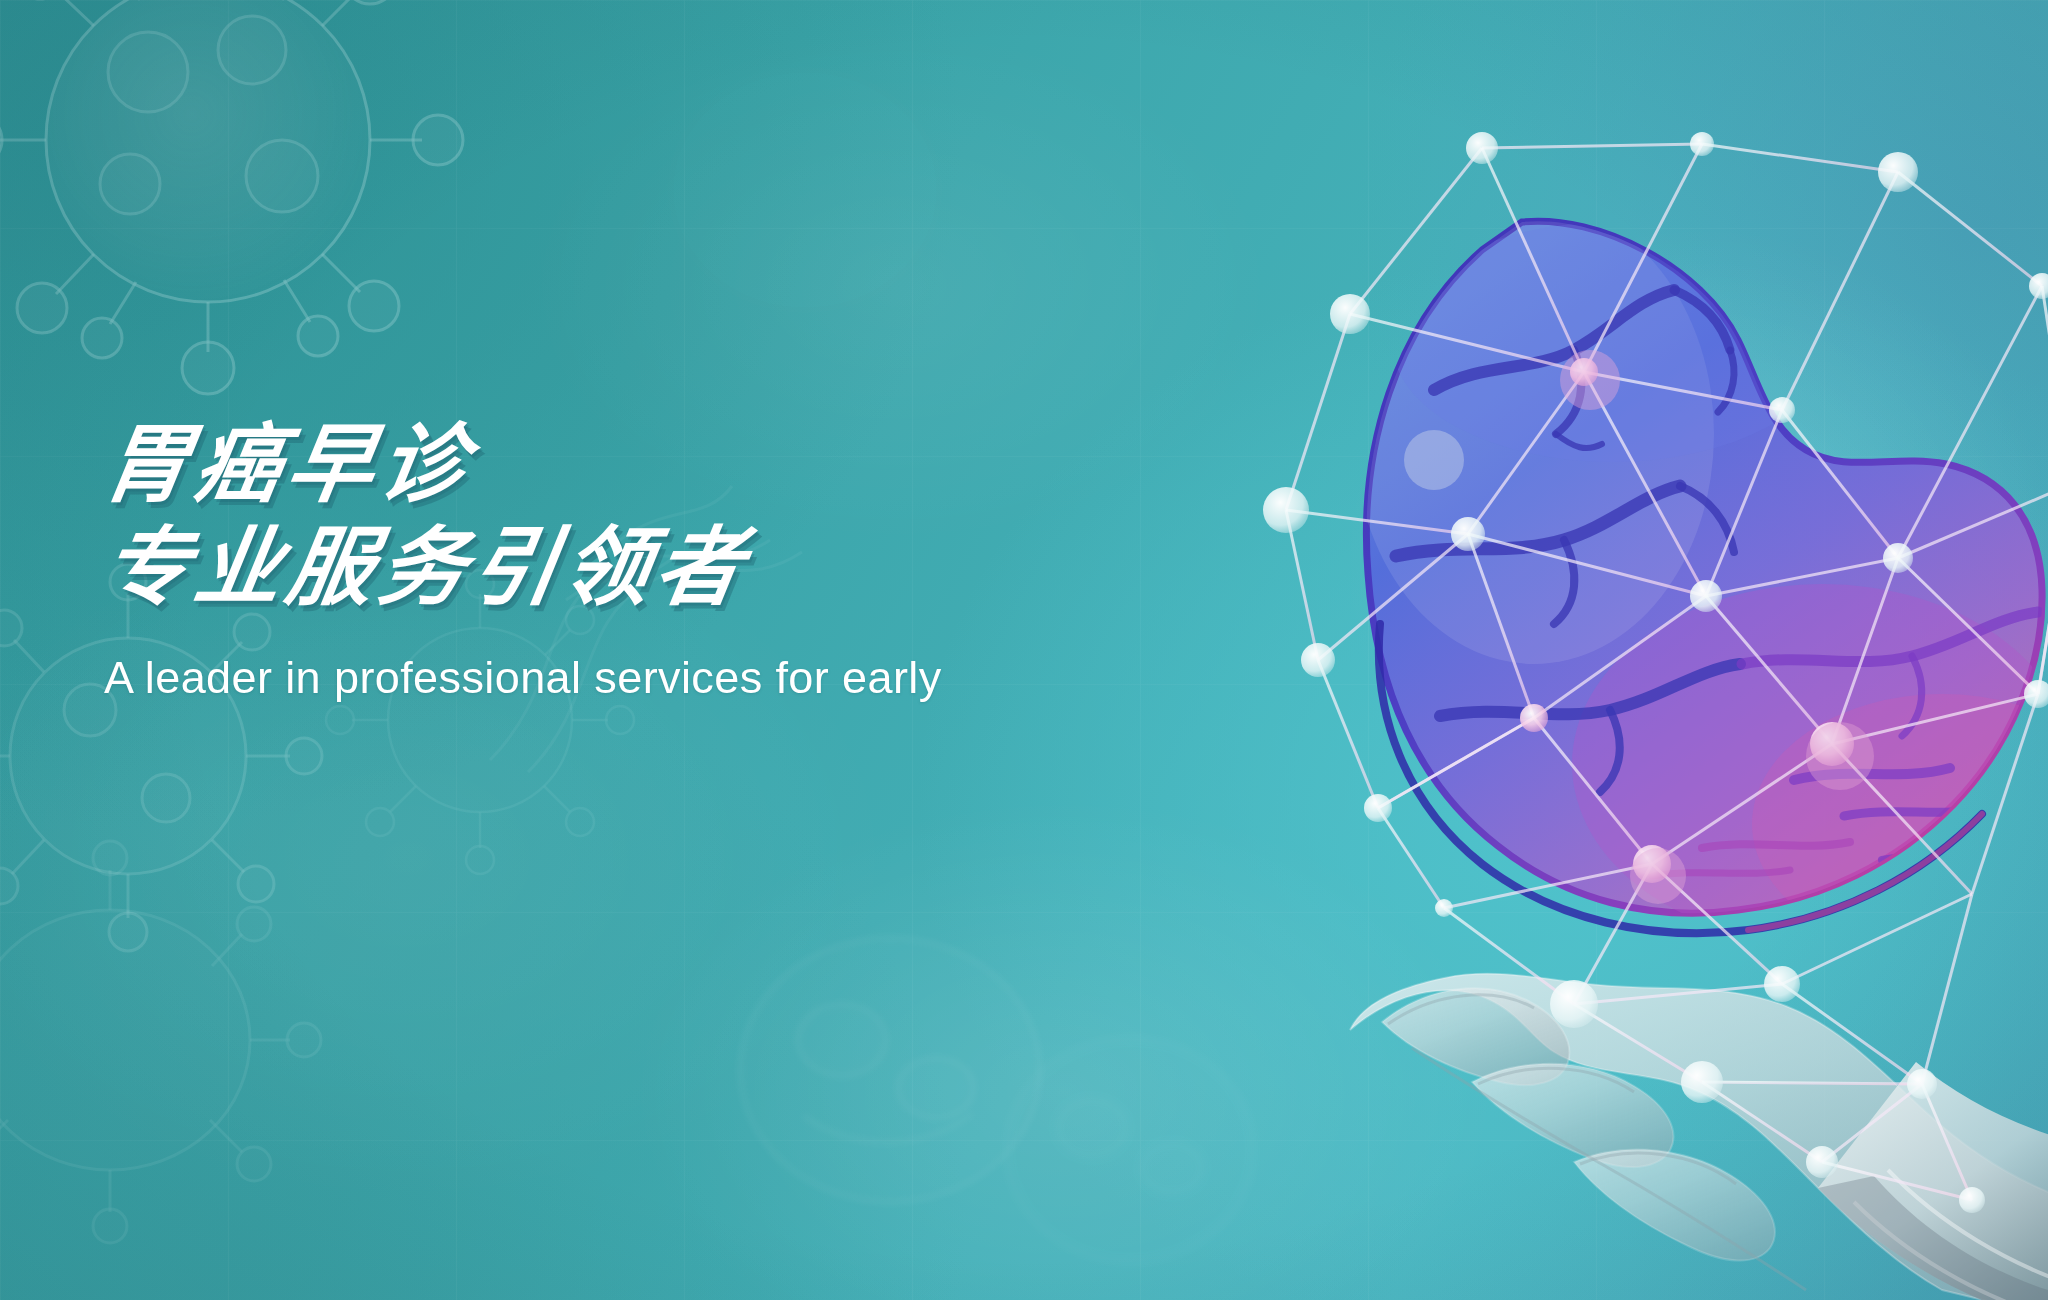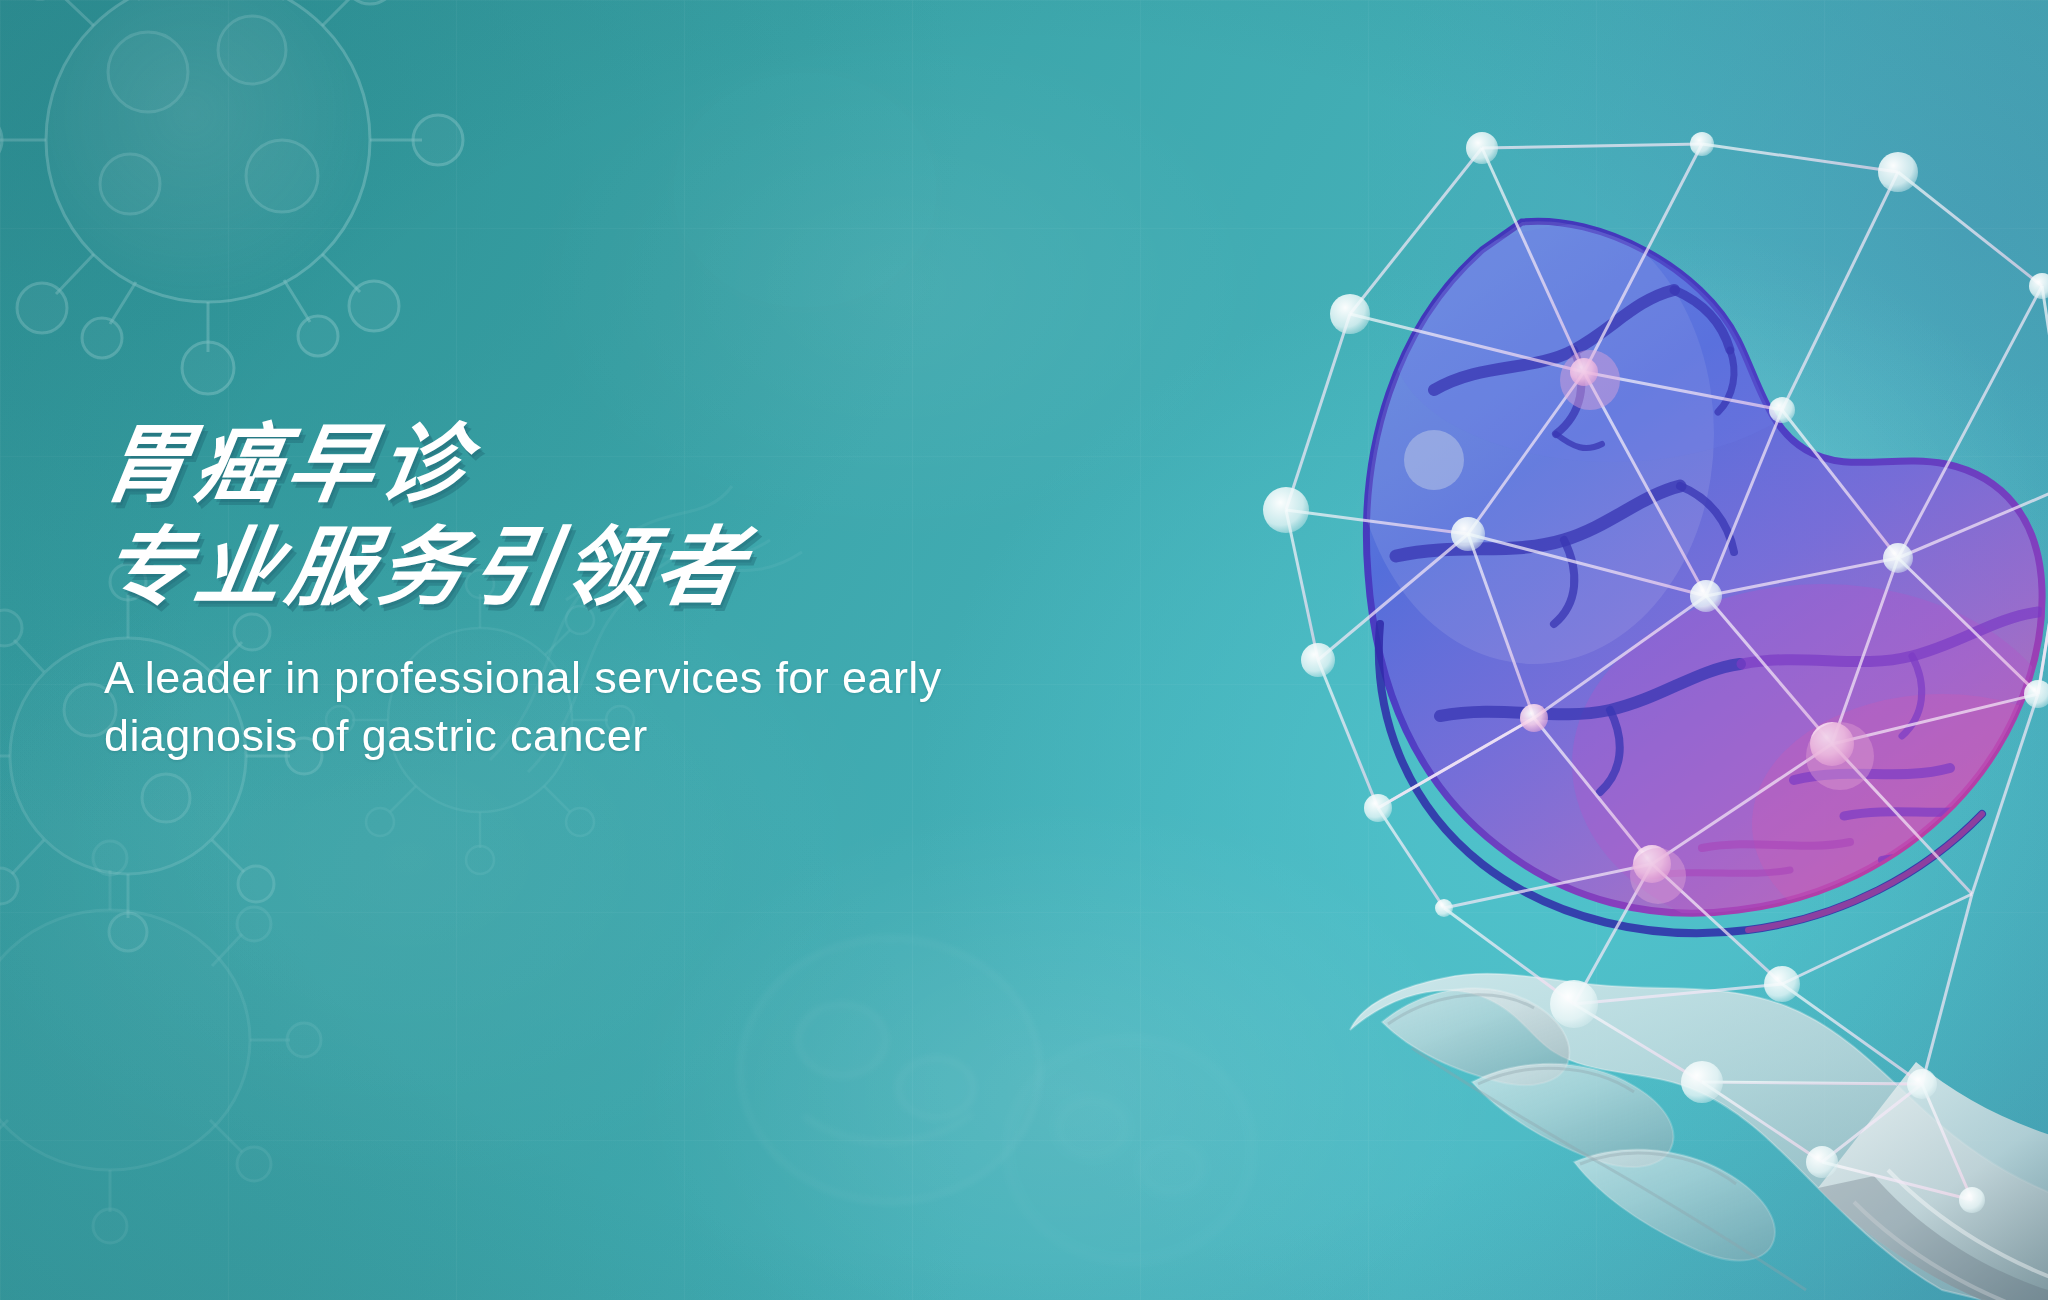--- a/index.html
+++ b/index.html
@@ -514,17 +514,16 @@
         </g>
       </g>
     </svg>
   </div>
 
   <div class="text-block">
     <h1 class="headline line1">胃癌早诊</h1>
     <h1 class="headline line2">专业服务引领者</h1>
     <p class="subtitle">
       <span>A leader in professional services for early</span><br>
-      <span>diagnosis of gastric cancer</span>
     </p>
   </div>
 
 </div>
 
 </body></html>

